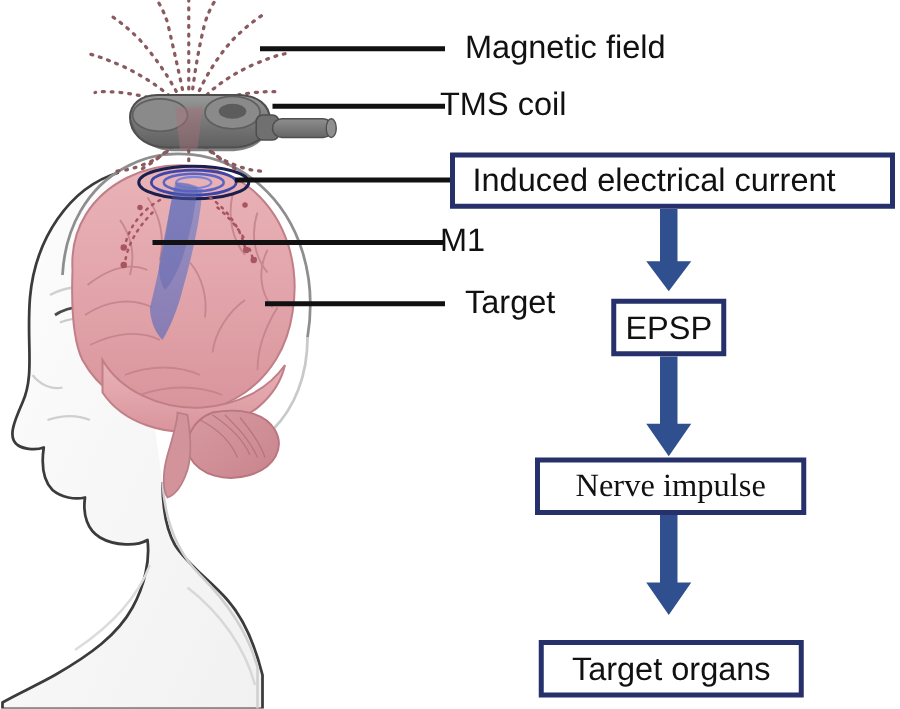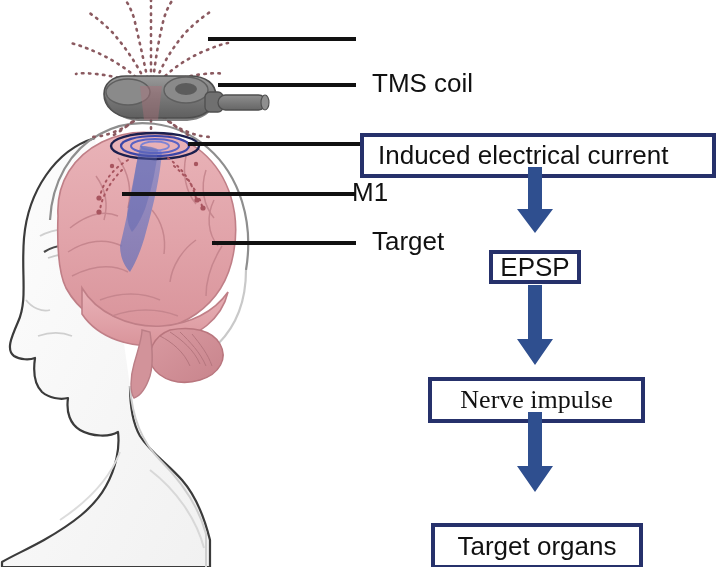--- a/index.html
+++ b/index.html
@@ -28,21 +28,20 @@
   .fbox{
     position:absolute;
     box-sizing:border-box;
     background:#ffffff;
     border:4px solid #26316b;
     display:flex;align-items:center;
     color:#111111;
     font-size:26px;
     font-family:"Liberation Sans", sans-serif;
     white-space:nowrap;
-    margin-top:11px;
   }
   .fbox .ftxt{padding-left:14px;}
   .fbox.ctr{justify-content:center;}
   .fbox.ctr .ftxt{padding-left:0;}
 
   .arrow{position:absolute;}
 </style>
 </head>
 <body>
 
@@ -213,33 +212,34 @@
       <circle cx="196" cy="164" r="2.2"></circle>
     </g>
   </svg>
 
   <div class="leader" style="left:208px;top:37px;width:148px;"></div>
   <div class="leader" style="left:218px;top:83px;width:138px;"></div>
   <div class="leader" style="left:188px;top:142px;width:172px;"></div>
   <div class="leader" style="left:122px;top:192px;width:234px;"></div>
   <div class="leader" style="left:212px;top:241px;width:144px;"></div>
 
-  <div class="lbl" style="left:372px;top:68px;">TMS coil</div>
+  <div class="lbl" style="left:372px;top:22px;">Magnetic field</div>
+  <div class="lbl" style="left:352px;top:68px;">TMS coil</div>
   <div class="lbl" style="left:352px;top:177px;">M1</div>
   <div class="lbl" style="left:372px;top:226px;">Target</div>
 
   <div class="fbox" style="left:360px;top:122px;width:356px;height:45px;">
     <span class="ftxt">Induced electrical current</span>
   </div>
 
   <svg class="arrow" style="left:513px;top:167px;width:44px;height:68px;" viewBox="0 0 44 68">
     <polygon points="15,0 29,0 29,42 40,42 22,66 4,42 15,42" fill="#2f4f8f"></polygon>
   </svg>
 
-  <div class="fbox ctr" style="left:489px;top:239px;width:92px;height:34px;">
+  <div class="fbox ctr" style="left:489px;top:239px;width:92px;height:46px;">
     <span class="ftxt">EPSP</span>
   </div>
 
   <svg class="arrow" style="left:513px;top:285px;width:44px;height:82px;" viewBox="0 0 44 82">
     <polygon points="15,0 29,0 29,54 40,54 22,80 4,54 15,54" fill="#2f4f8f"></polygon>
   </svg>
 
   <div class="fbox ctr" style="left:428px;top:366px;width:217px;height:46px;font-family:Liberation Serif, serif;">
     <span class="ftxt">Nerve impulse</span>
   </div>

